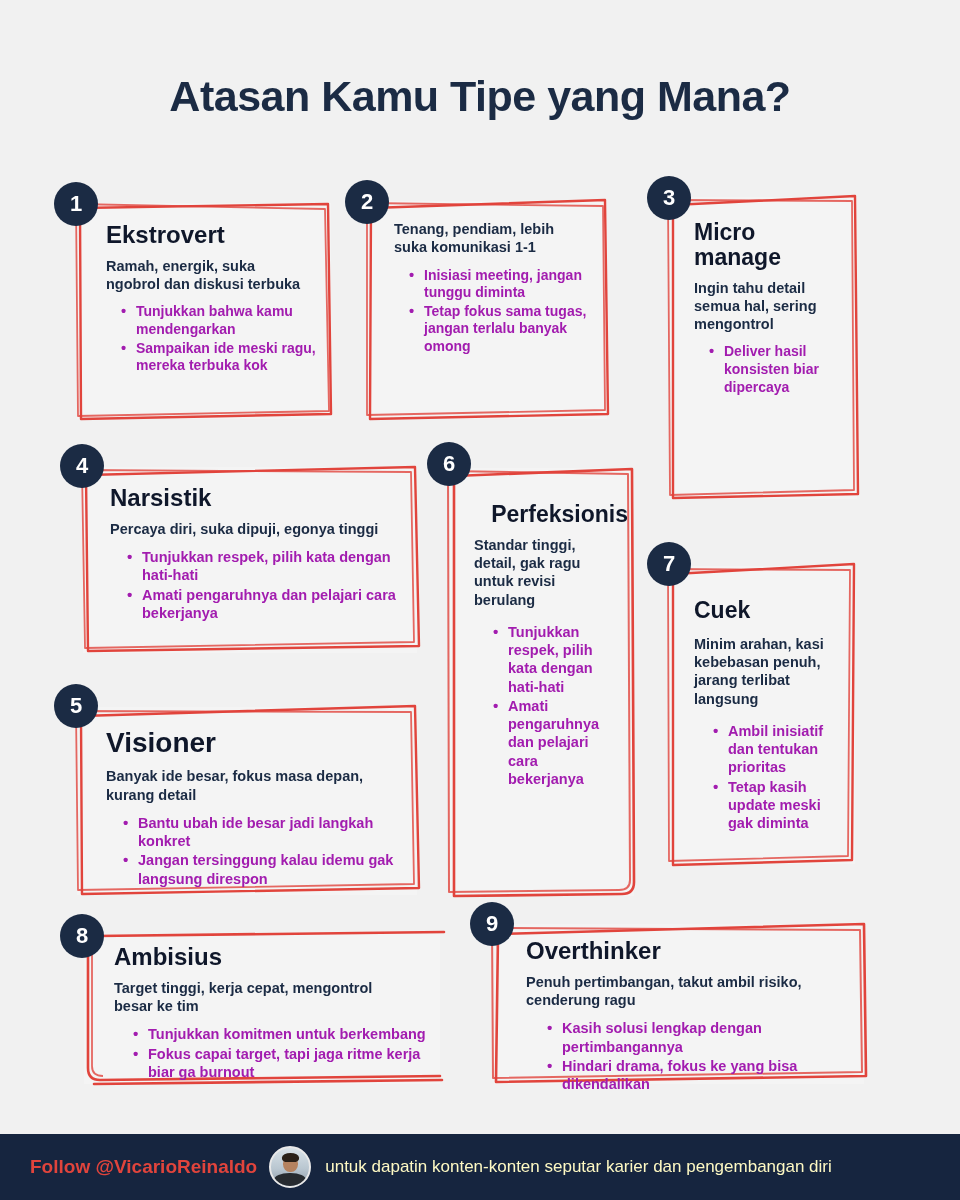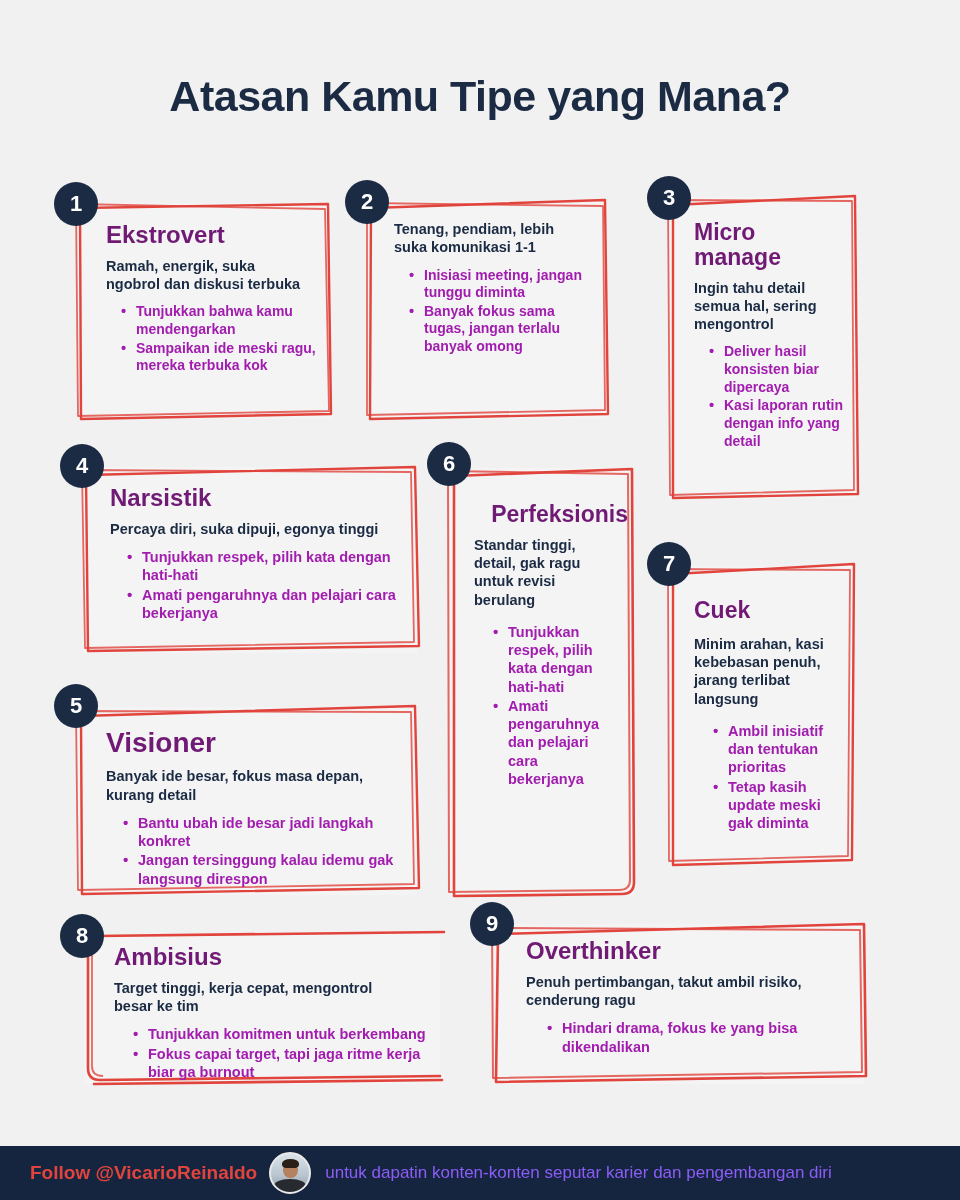--- a/index.html
+++ b/index.html
@@ -43,21 +43,21 @@
     color:#ffffff;
     font-size:22px;
     font-weight:bold;
     display:flex;
     align-items:center;
     justify-content:center;
     z-index:5;
     line-height:1;
   }
   .c-title{
-    color:#701a75;
+    color:#0f172a;
     font-weight:bold;
     line-height:1.08;
     margin:0 0 9px 0;
   }
   .c-desc{
     color:#1b2b44;
     font-weight:bold;
     line-height:1.26;
     margin:0 0 10px 0;
   }
@@ -79,21 +79,21 @@
     position:absolute;
     left:-13px;
     top:-1px;
     font-size:1.05em;
   }
 
   
   .footer{
     position:absolute;
     left:0;right:0;bottom:0;
-    height:54px;
+    height:66px;
     background:#16253f;
     display:flex;
     align-items:center;
     padding-left:30px;
     box-sizing:border-box;
   }
   .footer-follow{
     color:#e1443c;
     font-weight:bold;
     font-size:19px;
@@ -127,21 +127,21 @@
   }
   .avatar .torso{
     position:absolute;
     left:50%;bottom:-2px;
     width:32px;height:15px;
     margin-left:-16px;
     border-radius:48% 48% 0 0;
     background:#272b30;
   }
   .footer-text{
-    color:#8b5cf6;
+    color:#fef9c3;
     font-size:17px;
     white-space:nowrap;
   }
 </style>
 </head>
 <body>
 
 <div class="page-title">Atasan Kamu Tipe yang Mana?</div>
 
 <div class="card" style="left:72px;top:198px;width:264px;height:226px;">
@@ -165,38 +165,37 @@
   <svg class="sketch" viewBox="0 0 250 228" preserveAspectRatio="none">
     <rect x="5" y="5" width="240" height="218" fill="#f4f4f4"></rect>
     <path d="M9 12 L243 4 L246 218 L8 223 Z" fill="none" stroke="#e1443c" stroke-width="2.4" stroke-linejoin="round"></path>
     <path d="M5 7 L241 10 L243 214 L5 219 Z" fill="none" stroke="#e1443c" stroke-width="1.8" stroke-linejoin="round" opacity="0.8"></path>
   </svg>
   <div class="badge" style="left:-17px;top:-16px;">2</div>
   <div class="body" style="padding:24px 16px 0 32px;">
     <div class="c-desc" style="font-size:14.5px;max-width:185px;">Tenang, pendiam, lebih suka komunikasi 1-1</div>
     <ul class="c-list" style="font-size:14px;max-width:195px;margin-left:8px;">
       <li>Inisiasi meeting, jangan tunggu diminta</li>
-      <li>Banyak fokus sama tugas, jangan terlalu banyak omong</li>
+      <li>Tetap fokus sama tugas, jangan terlalu banyak omong</li>
     </ul>
   </div>
 </div>
 
 <div class="card" style="left:664px;top:192px;width:198px;height:312px;">
   <svg class="sketch" viewBox="0 0 198 312" preserveAspectRatio="none">
     <rect x="5" y="5" width="188" height="302" fill="#f4f4f4"></rect>
     <path d="M9 13 L191 4 L194 302 L9 306 Z" fill="none" stroke="#e1443c" stroke-width="2.4" stroke-linejoin="round"></path>
     <path d="M4 8 L188 9 L190 298 L6 303 Z" fill="none" stroke="#e1443c" stroke-width="1.8" stroke-linejoin="round" opacity="0.8"></path>
   </svg>
   <div class="badge" style="left:-17px;top:-16px;">3</div>
   <div class="body" style="padding:28px 12px 0 30px;">
     <div class="c-title" style="font-size:23px;max-width:125px;">Micro manage</div>
     <div class="c-desc" style="font-size:14.5px;max-width:130px;">Ingin tahu detail semua hal, sering mengontrol</div>
     <ul class="c-list" style="font-size:14px;max-width:130px;margin-left:8px;">
       <li>Deliver hasil konsisten biar dipercaya</li>
-      <li>Kasi laporan rutin dengan info yang detail</li>
     </ul>
   </div>
 </div>
 
 <div class="card" style="left:78px;top:462px;width:344px;height:196px;">
   <svg class="sketch" viewBox="0 0 344 196" preserveAspectRatio="none">
     <rect x="5" y="5" width="334" height="186" fill="#f4f4f4"></rect>
     <path d="M8 13 L337 5 L341 184 L10 189 Z" fill="none" stroke="#e1443c" stroke-width="2.4" stroke-linejoin="round"></path>
     <path d="M4 8 L333 10 L336 180 L7 186 Z" fill="none" stroke="#e1443c" stroke-width="1.8" stroke-linejoin="round" opacity="0.8"></path>
   </svg>
@@ -284,20 +283,21 @@
   <svg class="sketch" viewBox="0 0 382 172" preserveAspectRatio="none">
     <rect x="6" y="6" width="370" height="160" fill="#f4f4f4"></rect>
     <path d="M10 16 L376 6 L378 158 L8 164 Z" fill="none" stroke="#e1443c" stroke-width="2.6" stroke-linejoin="round"></path>
     <path d="M4 10 L372 12 L374 154 L5 160 Z" fill="none" stroke="#e1443c" stroke-width="2" stroke-linejoin="round" opacity="0.8"></path>
   </svg>
   <div class="badge" style="left:-18px;top:-16px;">9</div>
   <div class="body" style="padding:20px 16px 0 38px;">
     <div class="c-title" style="font-size:24px;">Overthinker</div>
     <div class="c-desc" style="font-size:14.5px;max-width:290px;">Penuh pertimbangan, takut ambil risiko, cenderung ragu</div>
     <ul class="c-list" style="font-size:14.5px;max-width:245px;margin-left:14px;">
+      <li>Kasih solusi lengkap dengan pertimbangannya</li>
       <li>Hindari drama, fokus ke yang bisa dikendalikan</li>
     </ul>
   </div>
 </div>
 
 <div class="footer">
   <span class="footer-follow">Follow @VicarioReinaldo</span>
   <div class="avatar">
     <div class="torso"></div>
     <div class="face"></div>

